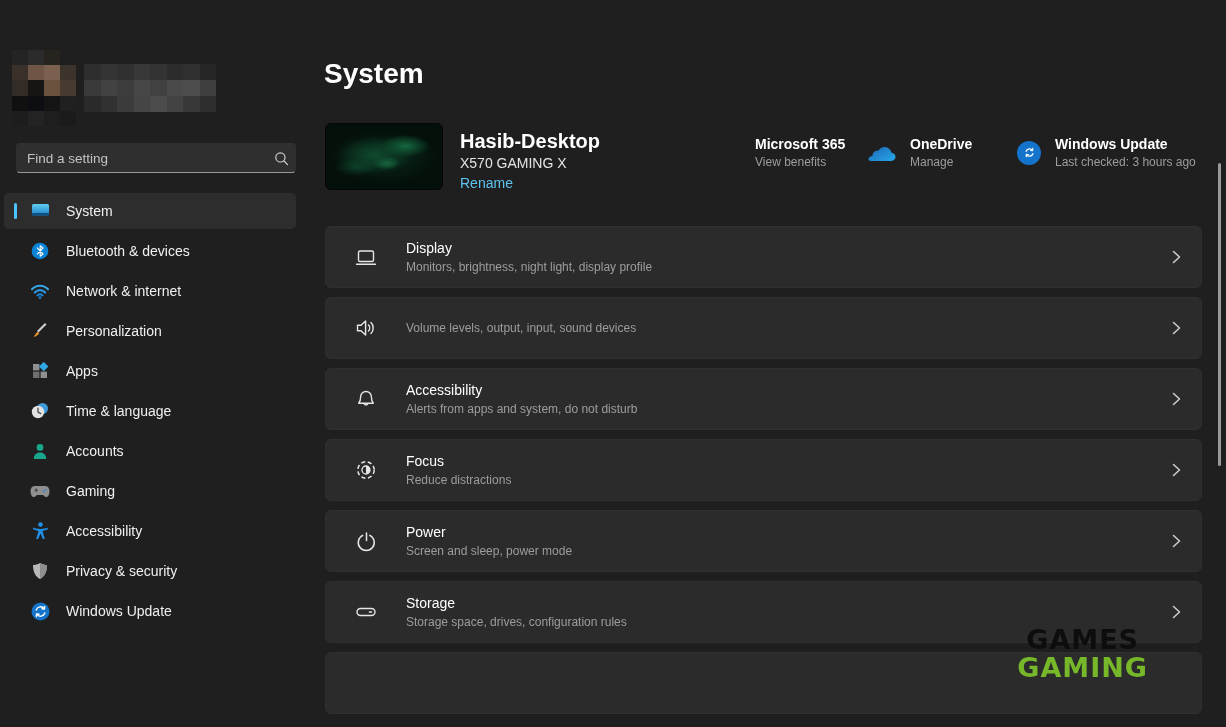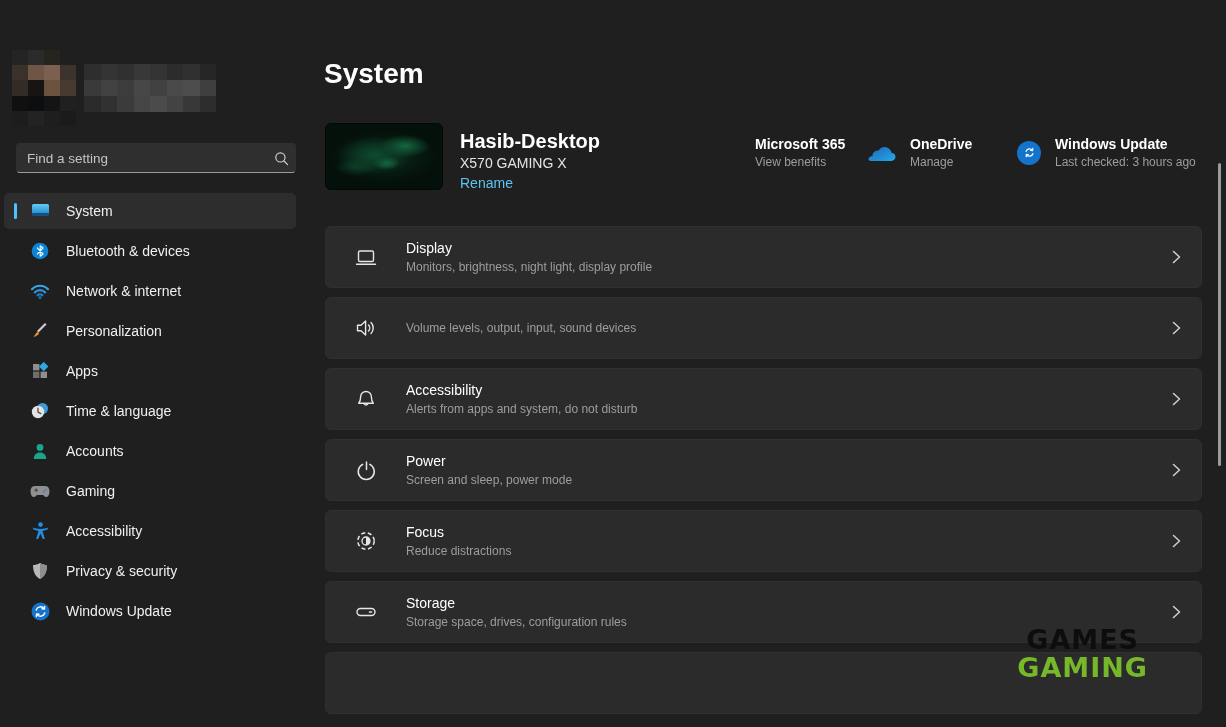--- a/index.html
+++ b/index.html
@@ -383,57 +383,57 @@
         </span>
         <span class="row-chevron">
           <svg width="9" height="14" viewBox="0 0 9 14">
               <path d="M1.5 1.5 L7.5 7 L1.5 12.5" stroke="#d0d0d0" stroke-width="1.5" fill="none" stroke-linecap="round" stroke-linejoin="round"></path>
             </svg>
         </span>
       </div>
 
       <div class="row-item">
         <span class="row-icn">
-          <svg width="21" height="21" viewBox="0 0 21 21">
-            <path d="M6.7 4.4 A8 8 0 1 0 13.8 4.4" stroke="#e6e6e6" stroke-width="1.5" fill="none" stroke-linecap="round"></path>
-            <line x1="10.5" y1="2" x2="10.5" y2="9.5" stroke="#e6e6e6" stroke-width="1.5" stroke-linecap="round"></line>
-          </svg>
-        </span>
-        <span>
-          <div class="row-title">Power</div>
-          <div class="row-sub">Screen and sleep, power mode</div>
-        </span>
-        <span class="row-chevron">
-          <svg width="9" height="14" viewBox="0 0 9 14">
-              <path d="M1.5 1.5 L7.5 7 L1.5 12.5" stroke="#d0d0d0" stroke-width="1.5" fill="none" stroke-linecap="round" stroke-linejoin="round"></path>
-            </svg>
-        </span>
-      </div>
-
-      <div class="row-item">
-        <span class="row-icn">
           <svg width="22" height="22" viewBox="0 0 22 22">
             <circle cx="11" cy="11" r="8.2" stroke="#e6e6e6" stroke-width="1.5" fill="none" stroke-dasharray="4.1 2.6"></circle>
             <circle cx="11" cy="11" r="4" stroke="#e6e6e6" stroke-width="1.3" fill="none"></circle>
             <path d="M11 7 A4 4 0 0 1 11 15 Z" fill="#e6e6e6"></path>
           </svg>
         </span>
         <span>
           <div class="row-title">Focus</div>
           <div class="row-sub">Reduce distractions</div>
         </span>
         <span class="row-chevron">
           <svg width="9" height="14" viewBox="0 0 9 14">
               <path d="M1.5 1.5 L7.5 7 L1.5 12.5" stroke="#d0d0d0" stroke-width="1.5" fill="none" stroke-linecap="round" stroke-linejoin="round"></path>
             </svg>
         </span>
       </div>
 
       <div class="row-item">
         <span class="row-icn">
+          <svg width="21" height="21" viewBox="0 0 21 21">
+            <path d="M6.7 4.4 A8 8 0 1 0 13.8 4.4" stroke="#e6e6e6" stroke-width="1.5" fill="none" stroke-linecap="round"></path>
+            <line x1="10.5" y1="2" x2="10.5" y2="9.5" stroke="#e6e6e6" stroke-width="1.5" stroke-linecap="round"></line>
+          </svg>
+        </span>
+        <span>
+          <div class="row-title">Power</div>
+          <div class="row-sub">Screen and sleep, power mode</div>
+        </span>
+        <span class="row-chevron">
+          <svg width="9" height="14" viewBox="0 0 9 14">
+              <path d="M1.5 1.5 L7.5 7 L1.5 12.5" stroke="#d0d0d0" stroke-width="1.5" fill="none" stroke-linecap="round" stroke-linejoin="round"></path>
+            </svg>
+        </span>
+      </div>
+
+      <div class="row-item">
+        <span class="row-icn">
           <svg width="22" height="20" viewBox="0 0 22 20">
             <rect x="2" y="6.5" width="18" height="7" rx="3.5" stroke="#e6e6e6" stroke-width="1.4" fill="none"></rect>
             <line x1="14.5" y1="10" x2="16.5" y2="10" stroke="#e6e6e6" stroke-width="1.6" stroke-linecap="round"></line>
           </svg>
         </span>
         <span>
           <div class="row-title">Storage</div>
           <div class="row-sub">Storage space, drives, configuration rules</div>
         </span>
         <span class="row-chevron">

